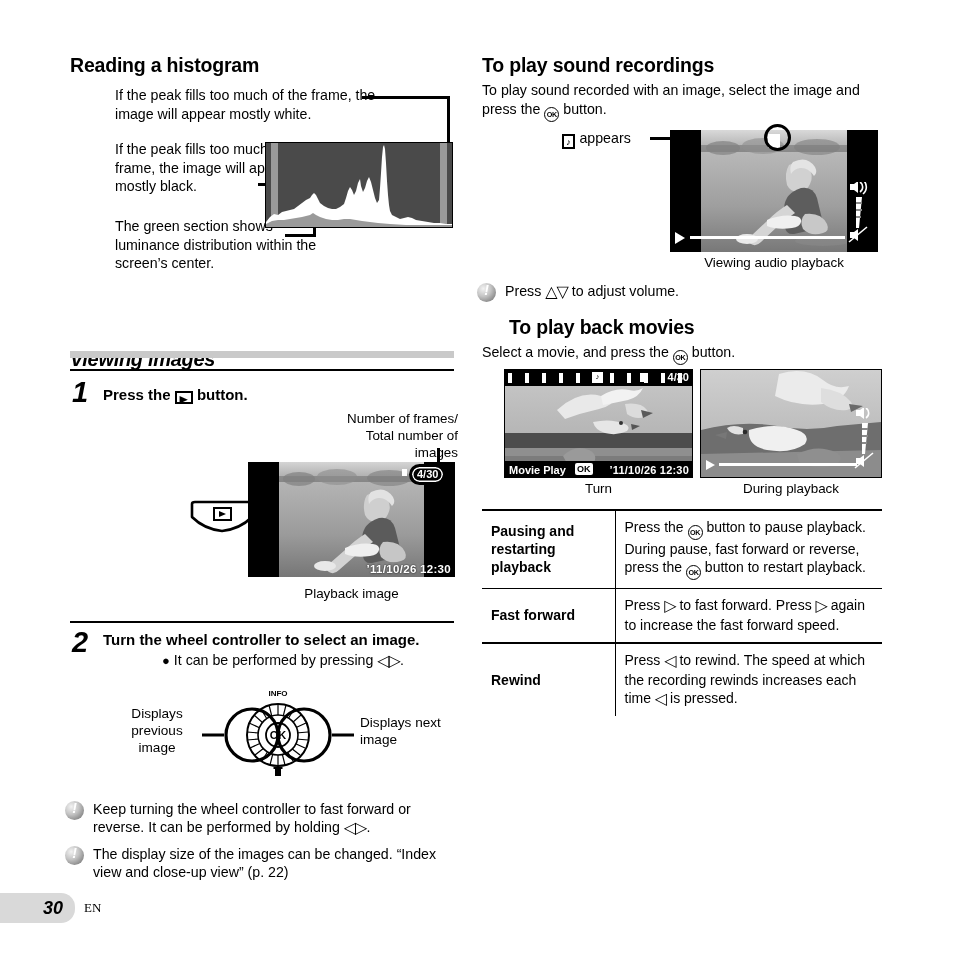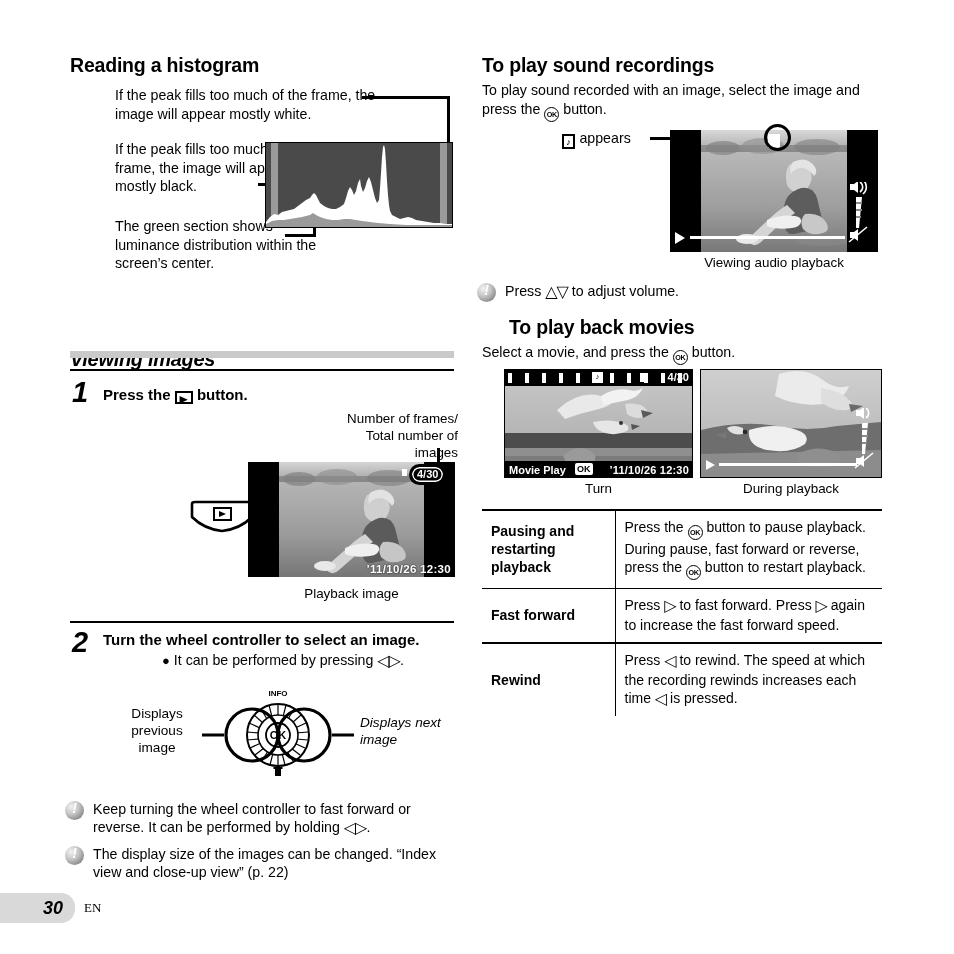--- a/index.html
+++ b/index.html
@@ -242,21 +242,21 @@
     <div class="step-txt" style="left:33px;top:631px;">Turn the wheel controller to select an image.</div>
     <div class="body" style="position:absolute;left:47px;top:651px;margin-left:45px;">
       <span style="font-size:13px;">●</span>
       <span>It can be performed by pressing</span>
       <span class="arrowglyph">◁▷</span><span>.</span>
     </div>
 
     <div class="wlabel" style="left:50px;top:705px;width:74px;text-align:center;white-space:pre-line;">Displays
 previous
 image</div>
-    <div class="wlabel" style="left:290px;top:714px;width:100px;white-space:pre-line;font-style:italic;">Displays next
+    <div class="wlabel" style="left:290px;top:714px;width:100px;white-space:pre-line;">Displays next
 image</div>
 
     <div class="wheel" style="left:132px;top:685px;">
       <svg width="152" height="96" viewBox="0 0 152 96">
 
         <line x1="0" y1="50" x2="22" y2="50" stroke="#000" stroke-width="3"></line>
         <line x1="130" y1="50" x2="152" y2="50" stroke="#000" stroke-width="3"></line>
 
         <text x="76" y="11" font-family="Liberation Sans, sans-serif" font-size="8" font-weight="bold" text-anchor="middle" fill="#000">INFO</text>
 

